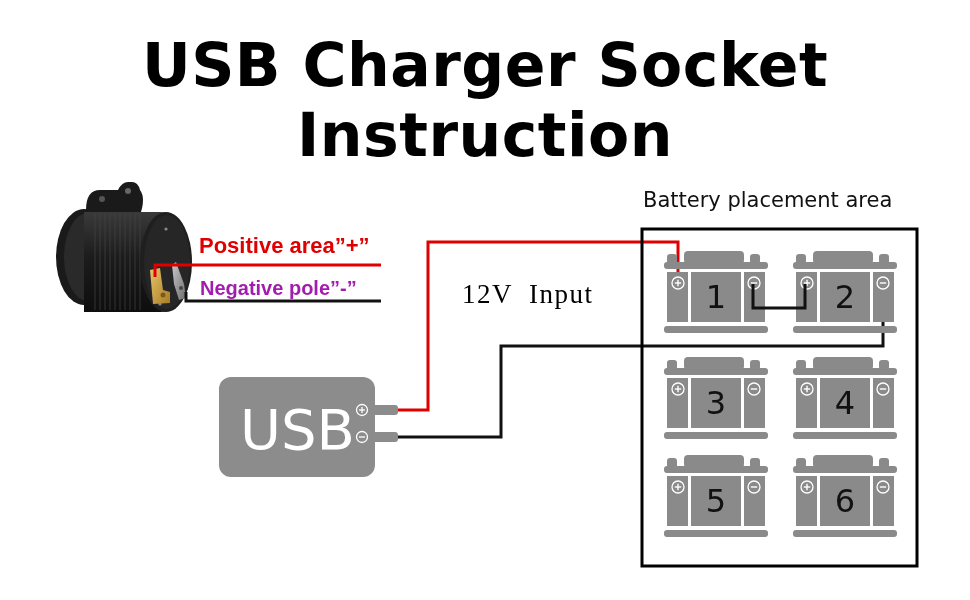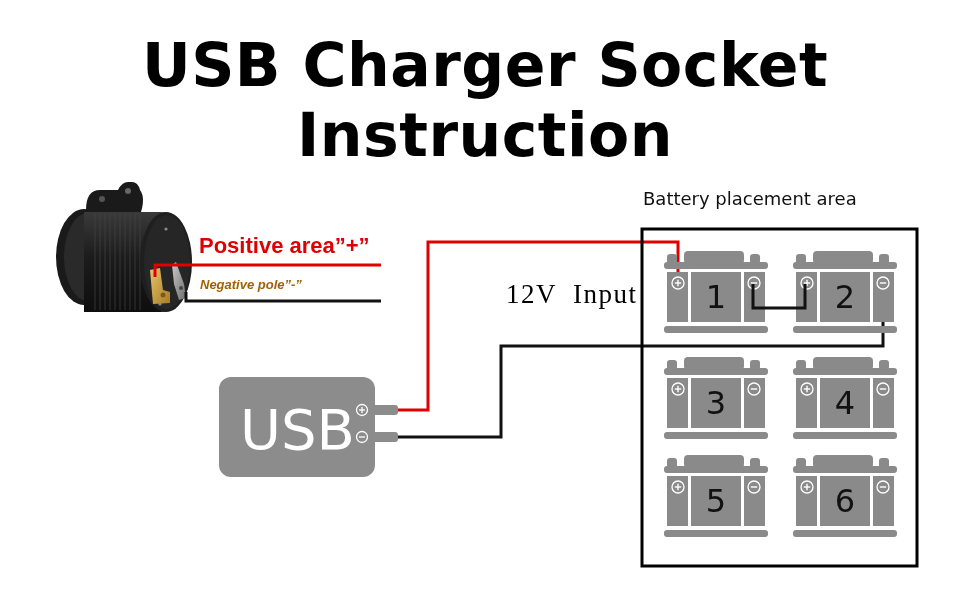--- a/index.html
+++ b/index.html
@@ -5,35 +5,34 @@
   html, body { margin: 0; padding: 0; background: #ffffff; }
   body { width: 970px; height: 600px; position: relative; overflow: hidden; }
   #stage { position: absolute; left: 0; top: 0; width: 970px; height: 600px; }
   .title {
     position: absolute; left: 0; top: 30px; width: 970px; text-align: center;
     font-family: "DejaVu Sans", sans-serif; font-weight: bold; font-size: 60px;
     color: #000; letter-spacing: 0.5px;
   }
   .area-label {
     position: absolute; left: 643px; top: 188px;
-    font-family: "DejaVu Sans", sans-serif; font-size: 18px; color: #111;
+    font-family: "DejaVu Sans", sans-serif; font-size: 21px; color: #111;
   }
   .pos-label {
     position: absolute; left: 199px; top: 233px;
     font-family: "Liberation Sans", sans-serif; font-weight: bold; font-size: 22px; color: #e00000;
   }
   .neg-label {
     position: absolute; left: 200px; top: 277px;
-    font-family: "Liberation Sans", sans-serif; font-weight: bold; font-size: 13px; color: #a16207; font-style: italic;
+    font-family: "Liberation Sans", sans-serif; font-weight: bold; font-size: 20px; color: #a21caf;
   }
   .input-label {
     position: absolute; left: 462px; top: 279px;
     font-family: "Liberation Serif", serif; font-size: 27px; color: #000; letter-spacing: 1.5px;
     white-space: pre;
-    margin-left: 44px;
   }
   .usb-text {
     font-family: "DejaVu Sans", sans-serif; font-size: 56px; fill: #ffffff;
   }
   .bat-num {
     font-family: "DejaVu Sans", sans-serif; font-size: 32px; fill: #111;
   }
 </style>
 </head>
 <body>

